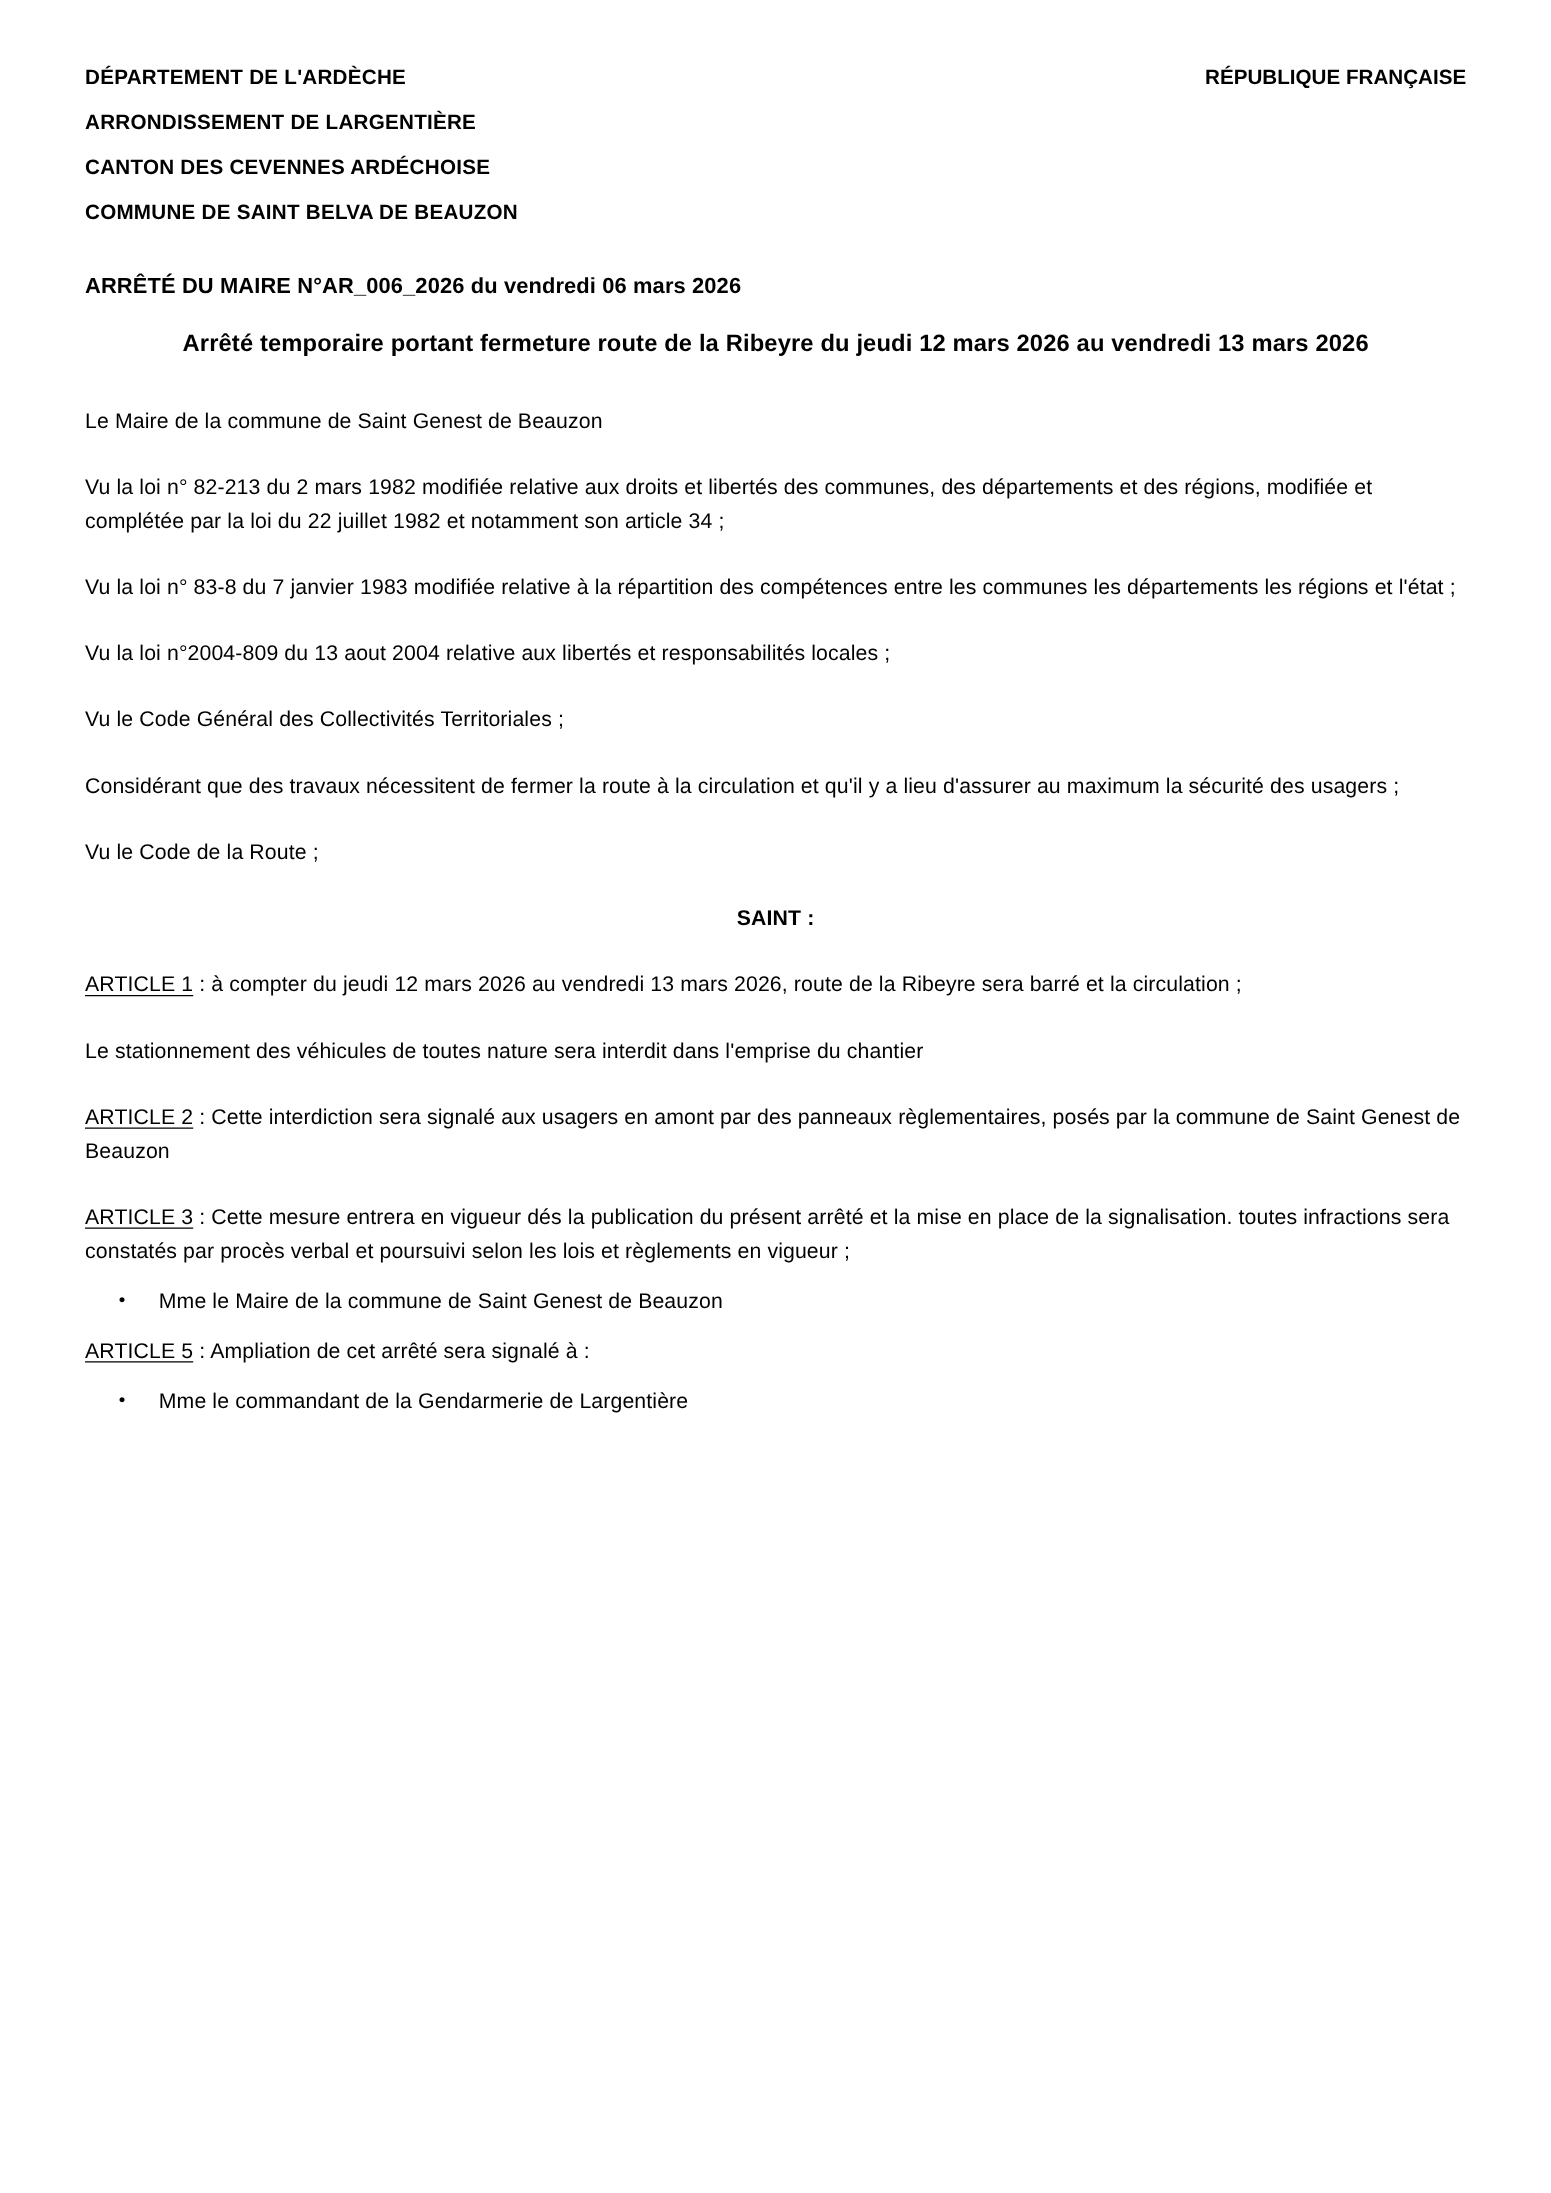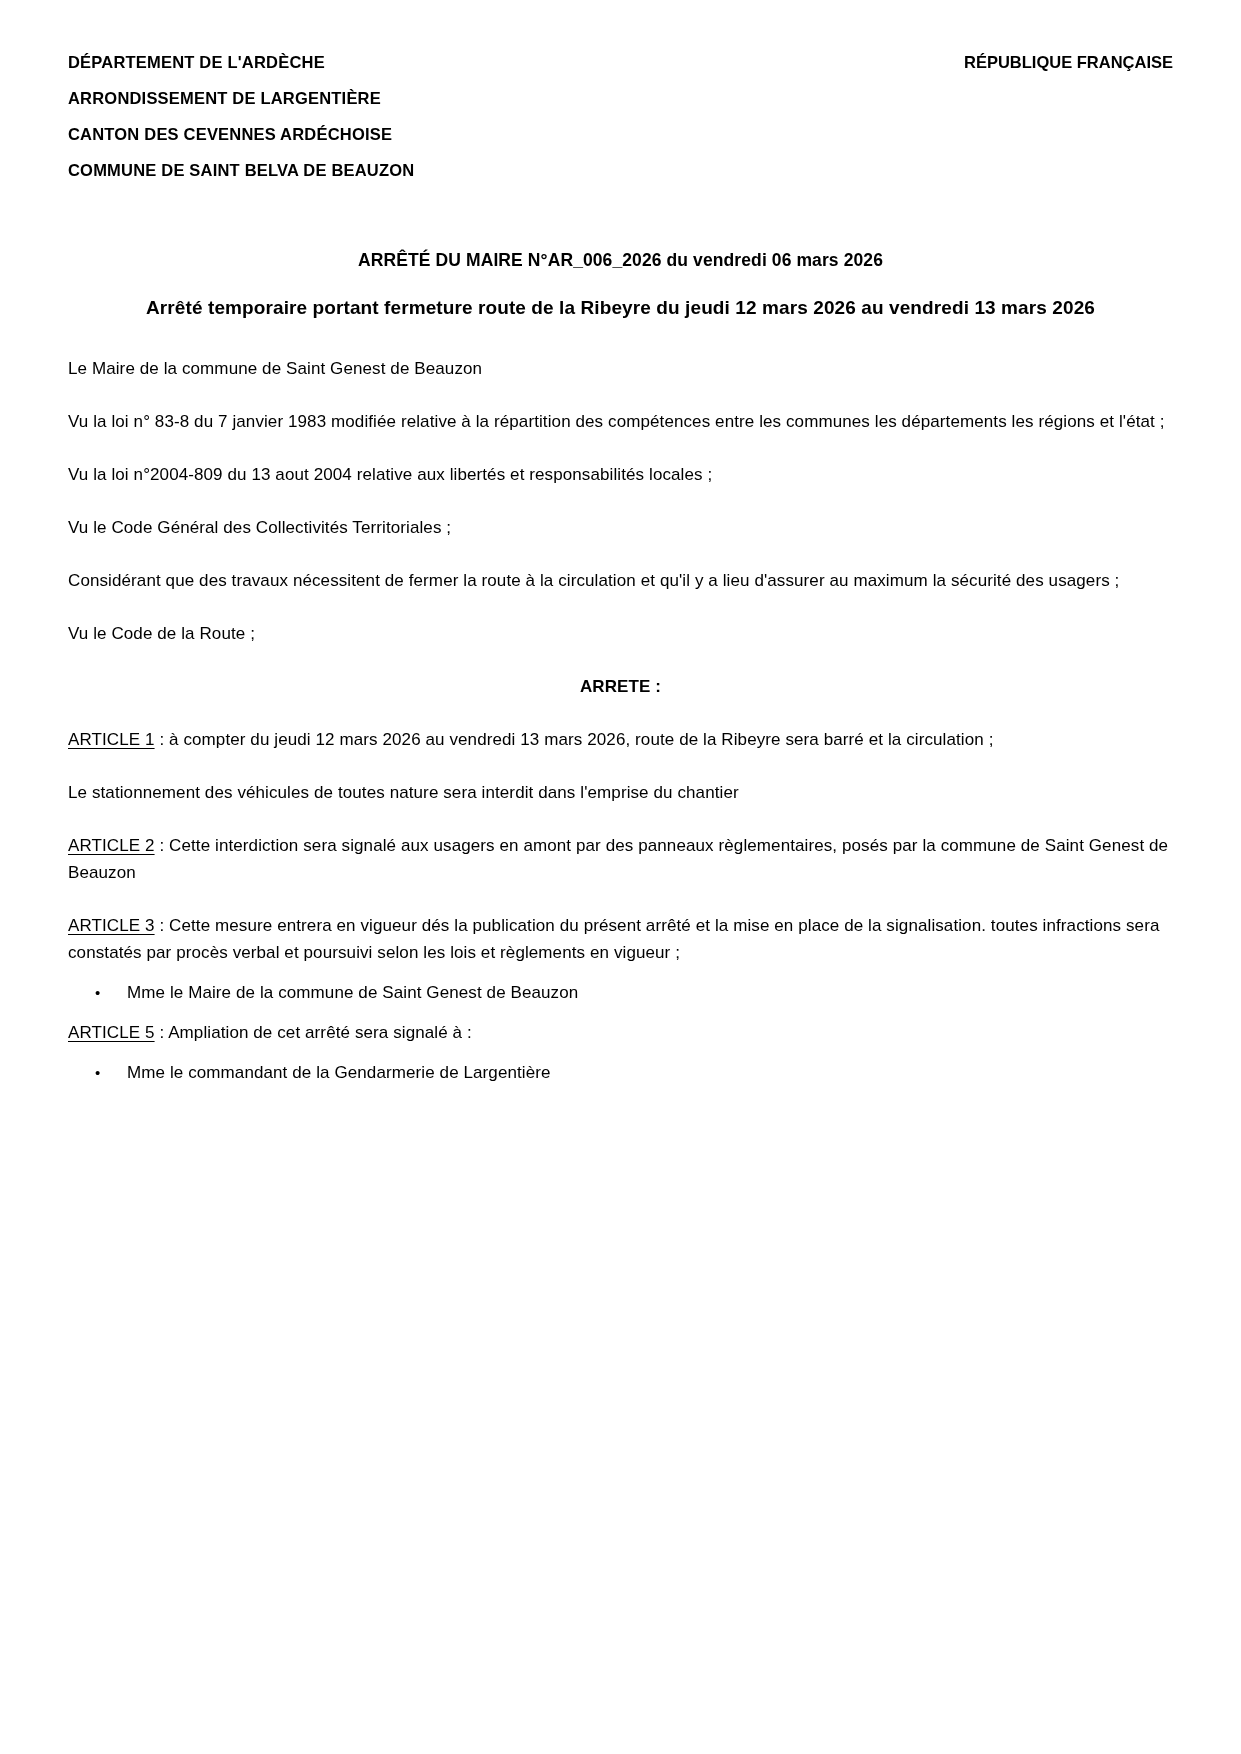--- a/index.html
+++ b/index.html
@@ -26,22 +26,22 @@
     letter-spacing: .2px;
     white-space: nowrap;
   }
   .header-right {
     position: absolute; top: 0; right: 0;
     font-weight: bold; font-size: 16.5px; line-height: 36px;
     white-space: nowrap;
   }
   
   .title {
-    margin-top: 62px;
-    text-align: center;
+    margin-top: 30px;
+    text-align: left;
     font-size: 17.5px; font-weight: bold;
     letter-spacing: .1px;
   }
   .subtitle {
     margin-top: 26px;
     text-align: center;
     font-size: 19px; font-weight: bold;
     letter-spacing: .1px;
   }
   
@@ -126,27 +126,28 @@
     </div>
     <div class="header-right">RÉPUBLIQUE FRANÇAISE</div>
   </div>
 
   <div class="title">ARRÊTÉ DU MAIRE N°AR_006_2026 du vendredi 06 mars 2026</div>
   <div class="subtitle">Arrêté temporaire portant fermeture route de la Ribeyre du jeudi 12 mars 2026 au vendredi 13 mars 2026</div>
 
   <div class="body-text">
     <p>Le Maire de la commune de Saint Genest de Beauzon</p>
 
+    <p>Vu la loi n° 82-213 du 2 mars 1982 modifiée relative aux droits et libertés des communes, des départements et des régions, modifiée et complétée par la loi du 22 juillet 1982 et notamment son article 34 ;</p>
     <p>Vu la loi n° 83-8 du 7 janvier 1983 modifiée relative à la répartition des compétences entre les communes les départements les régions et l'état ;</p>
     <p>Vu la loi n°2004-809 du 13 aout 2004 relative aux libertés et responsabilités locales ;</p>
     <p>Vu le Code Général des Collectivités Territoriales ;</p>
     <p>Considérant que des travaux nécessitent de fermer la route à la circulation et qu'il y a lieu d'assurer au maximum la sécurité des usagers ;</p>
     <p>Vu le Code de la Route ;</p>
 
-    <p class="arrete-heading">ARRETE :</p>
+    <p class="arrete-heading">SAINT :</p>
 
     <p><span class="art-label">ARTICLE 1</span><span> : </span><span>à compter du jeudi 12 mars 2026 au vendredi 13 mars 2026, route de la Ribeyre sera barré et la circulation ;</span></p>
 
     <p>Le stationnement des véhicules de toutes nature sera interdit dans l'emprise du chantier</p>
 
     <p><span class="art-label">ARTICLE 2</span><span> : </span><span>Cette interdiction sera signalé aux usagers en amont par des panneaux règlementaires, posés par la commune de Saint Genest de Beauzon</span></p>
 
     <p><span class="art-label">ARTICLE 3</span><span> : </span><span>Cette mesure entrera en vigueur dés la publication du présent arrêté et la mise en place de la signalisation. toutes infractions sera constatés par procès verbal et poursuivi selon les lois et règlements en vigueur ;</span></p>
 
 

